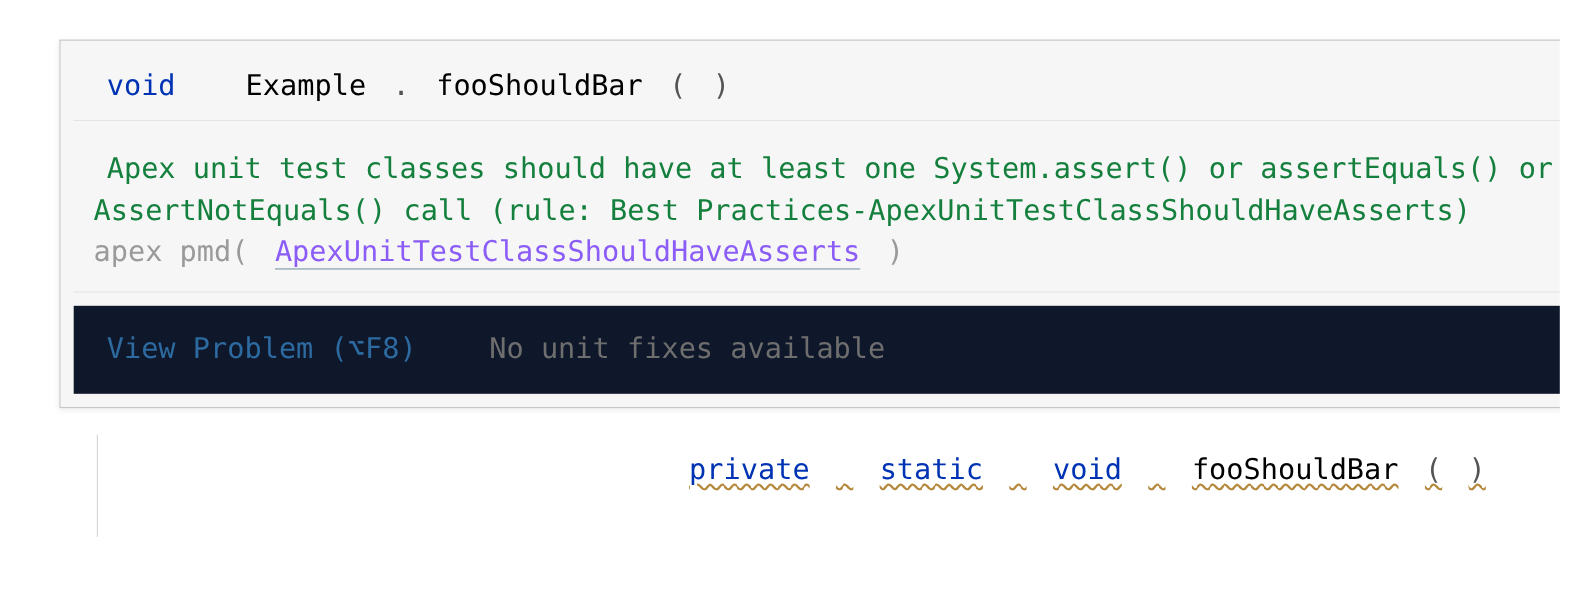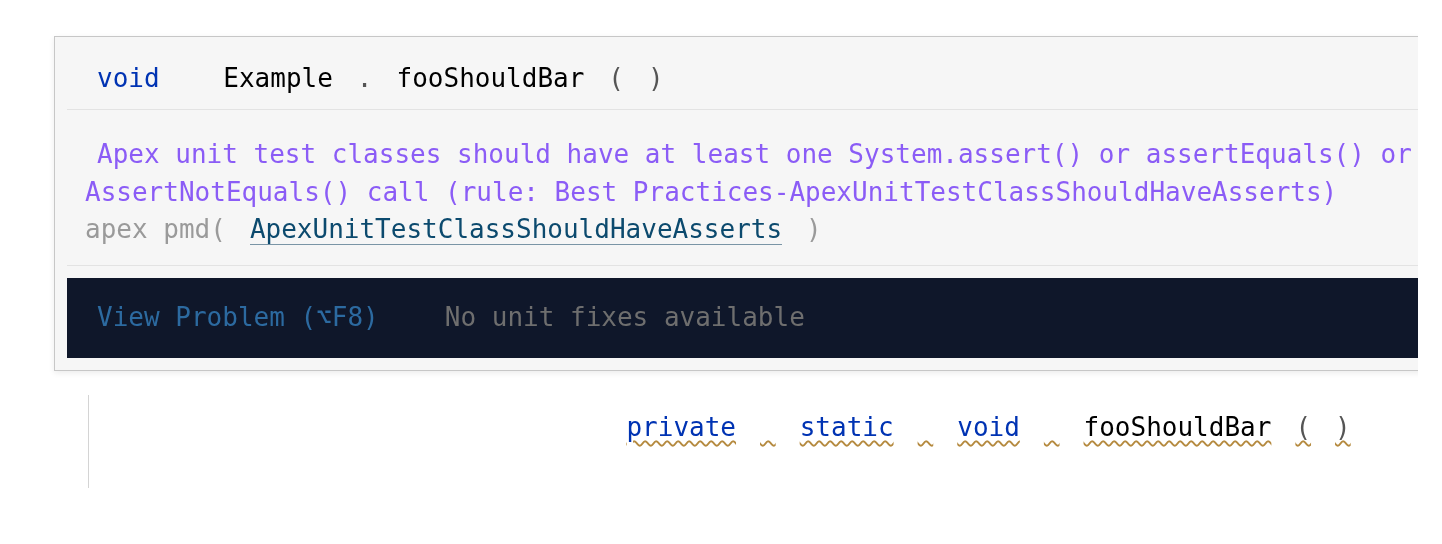--- a/index.html
+++ b/index.html
@@ -23,24 +23,24 @@
     .tooltip-header .kw { color: #0033b3; }
     .tooltip-header .cls { color: #000000; }
     .tooltip-header .method { color: #000000; }
     .tooltip-header .paren { color: #555555; }
     .tooltip-body {
       padding: 14px 18px 16px 18px;
       color: #6e6e6e;
       line-height: 1.45;
       border-bottom: 1px solid #e3e3e3;
     }
-    .tooltip-body .body-main { color: #8b5cf6; }
+    .tooltip-body .body-main { color: #15803d; }
     .tooltip-body .body-tool { color: #9a9a9a; }
     .tooltip-body .body-link {
-      color: #0c4a6e;
+      color: #8b5cf6;
       text-decoration: none;
       border-bottom: 1.5px solid #7a95a6;
       cursor: pointer;
     }
     .tooltip-footer {
       background: #0f172a;
       padding: 12px 18px 14px 18px;
       display: flex;
       gap: 42px;
       align-items: center;

